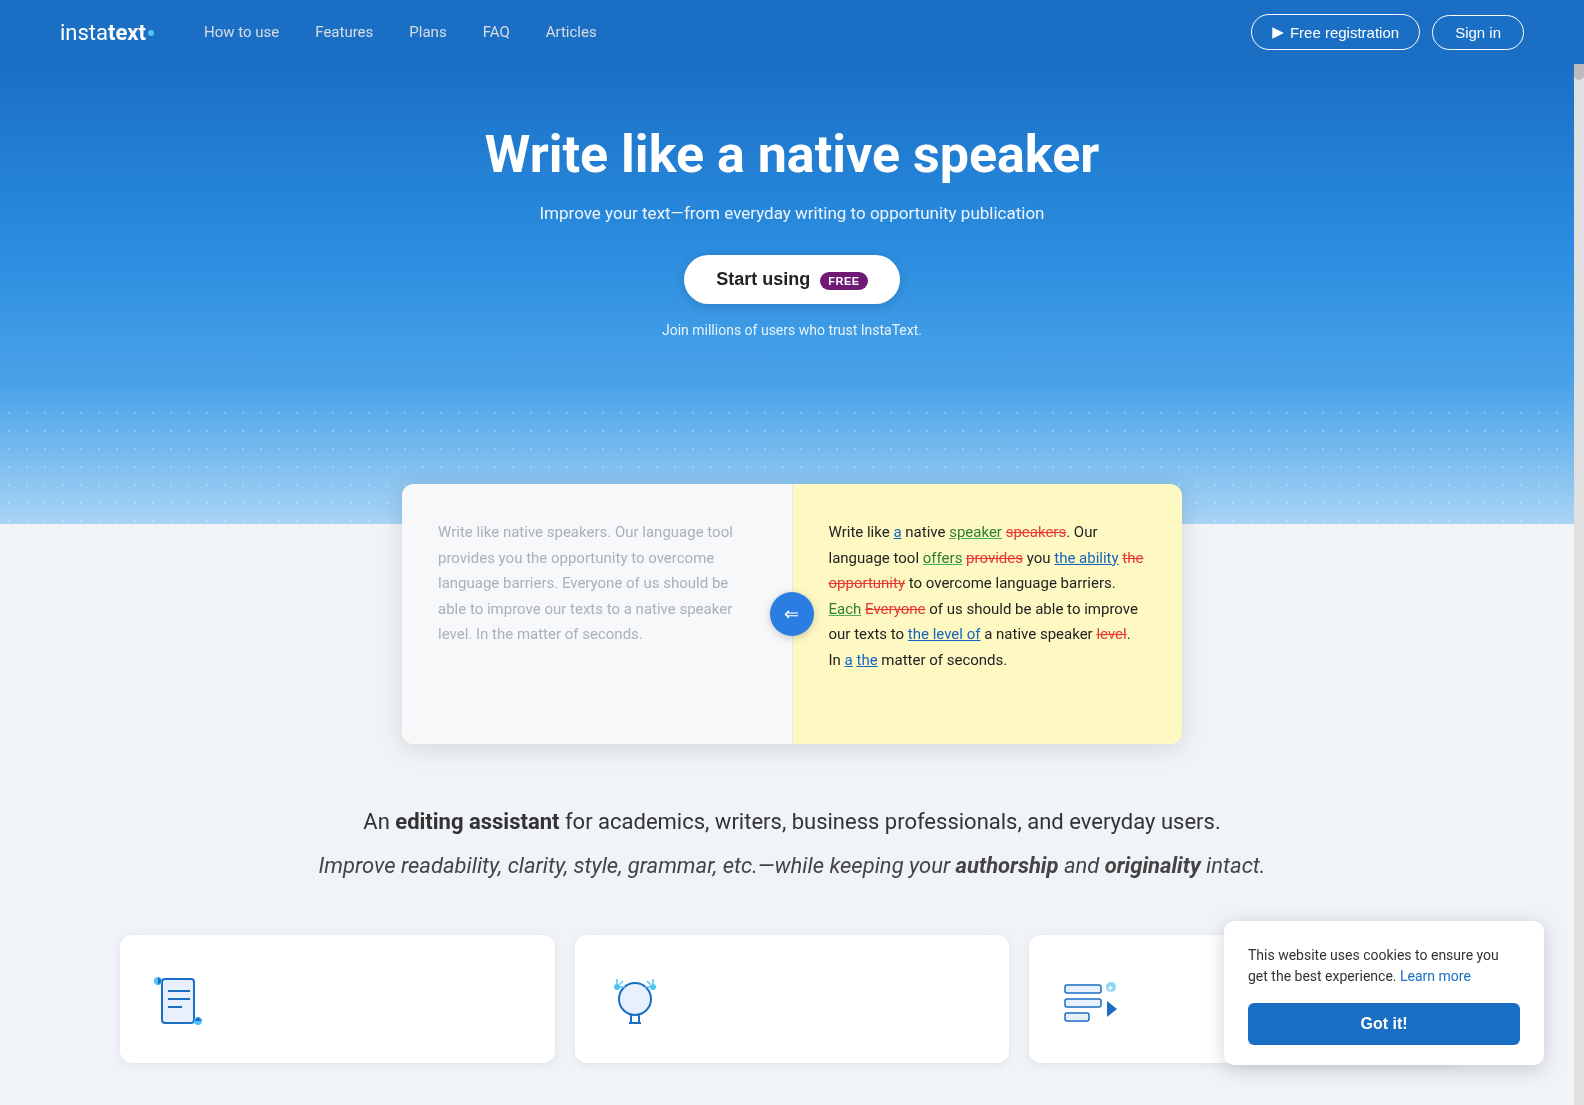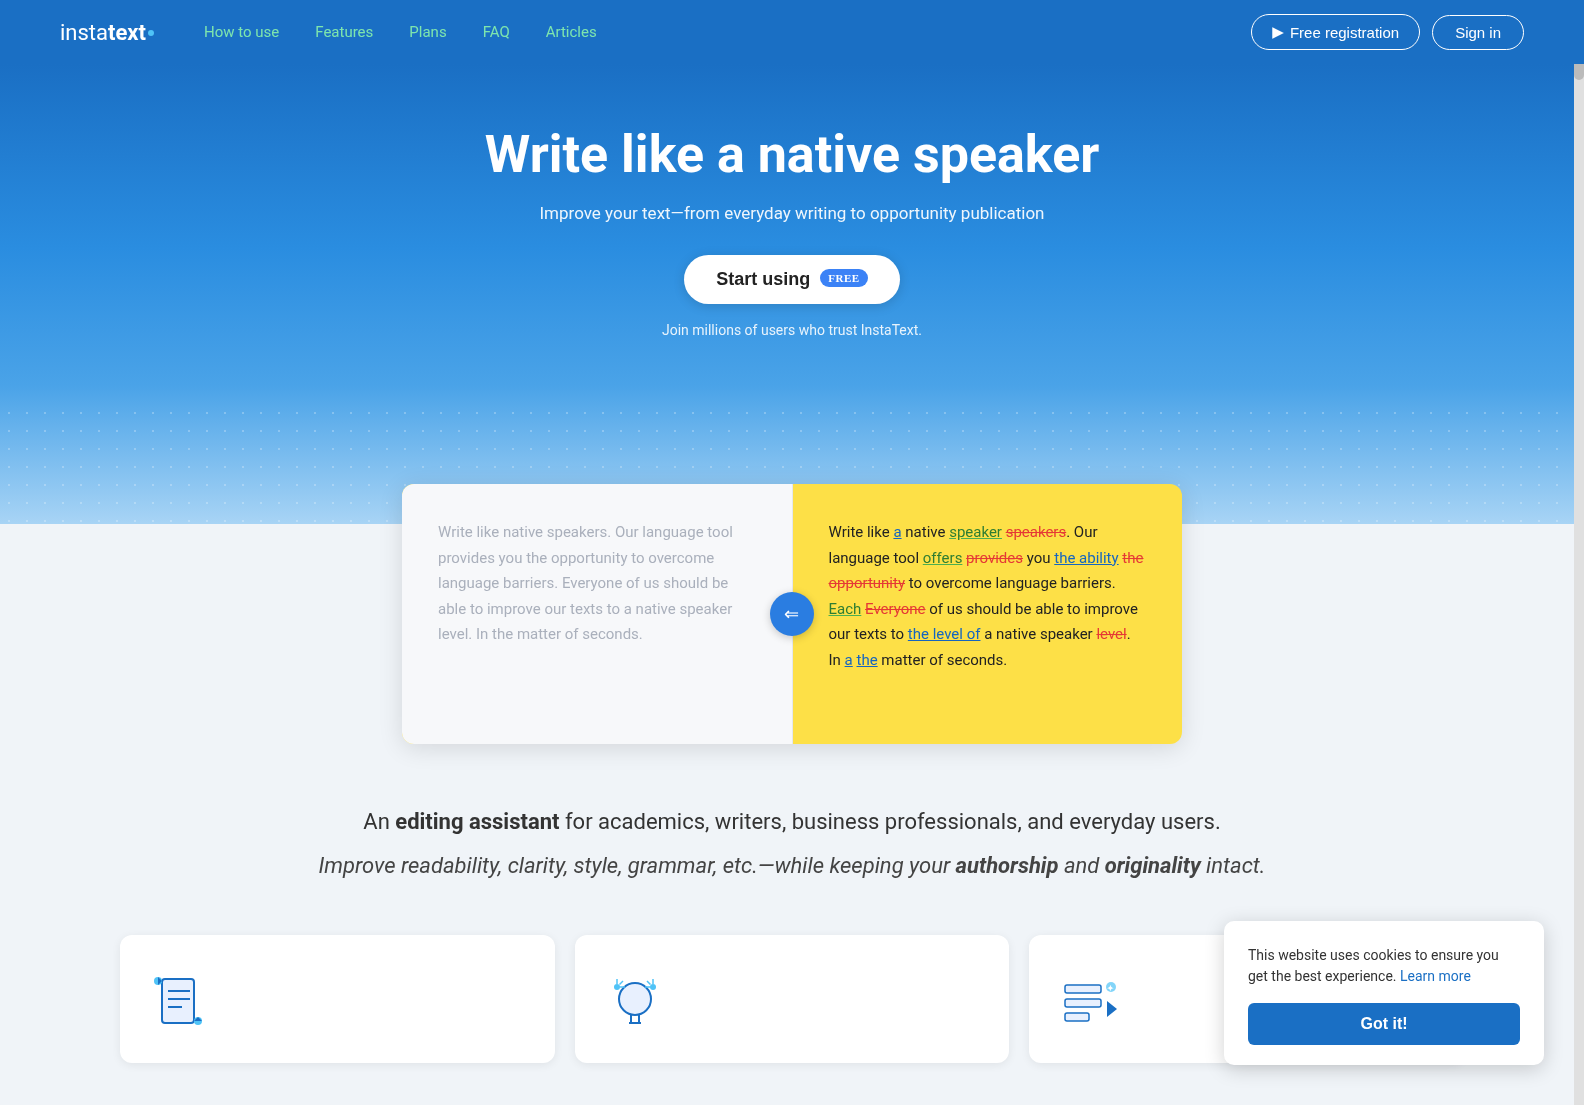--- a/index.html
+++ b/index.html
@@ -16,21 +16,21 @@
       position: relative;
       z-index: 10;
       gap: 8px;
     }
     .navbar-left { display: flex; align-items: center; gap: 50px; }
     .logo { display: flex; align-items: baseline; gap: 0; }
     .logo-insta { color: #fff; font-size: 22px; font-weight: 400; }
     .logo-text { color: #fff; font-size: 22px; font-weight: 700; }
     .logo-dot { width: 6px; height: 6px; background: #4fc3f7; border-radius: 50%; display: inline-block; margin-left: 2px; vertical-align: middle; position: relative; top: -4px; }
     .nav-links { display: flex; gap: 36px; }
-    .nav-link { color: #86efac; text-decoration: none; font-size: 15px; opacity: 0.92; cursor: pointer; }
+    .nav-link { color: #e5e5e5; text-decoration: none; font-size: 15px; opacity: 0.92; cursor: pointer; }
     .navbar-right { display: flex; gap: 12px; align-items: center; }
     .btn-register {
       border: 1.5px solid #fff;
       background: transparent;
       color: #fff;
       padding: 8px 20px;
       border-radius: 24px;
       font-size: 15px;
       cursor: pointer;
       display: flex;
@@ -68,35 +68,34 @@
     }
     .btn-start {
       background: #fff;
       border: none;
       border-radius: 40px;
       padding: 14px 32px;
       font-size: 18px;
       font-weight: 600;
       cursor: pointer;
       display: inline-flex;
-      align-items: flex-start;
+      align-items: flex-end;
       gap: 10px;
       color: #222;
       box-shadow: 0 2px 12px rgba(0,0,0,0.15);
       margin-bottom: 18px;
     }
     .badge-free {
-      background: #3b82f6;
+      background: #701a75;
       color: #fff;
       font-size: 11px;
       font-weight: 700;
       padding: 3px 8px;
       border-radius: 10px;
       letter-spacing: 0.5px;
-      font-family: Liberation Serif, serif;
     }
     .hero-trust {
       color: rgba(255,255,255,0.88);
       font-size: 14px;
       margin-bottom: 40px;
     }
 
     
     .dot-pattern {
       position: absolute;
@@ -115,21 +114,21 @@
       justify-content: center;
       padding: 0 280px;
       margin-top: -40px;
       position: relative;
       z-index: 5;
     }
     .comparison-box {
       display: flex;
       width: 100%;
       max-width: 780px;
-      background: #fde047;
+      background: #fef9c3;
       border-radius: 12px;
       box-shadow: 0 4px 24px rgba(0,0,0,0.12);
       overflow: hidden;
       min-height: 260px;
     }
     .panel-left {
       flex: 1;
       padding: 36px 36px;
       background: #f7f8fa;
       border-right: 1px solid #e5e8ed;

